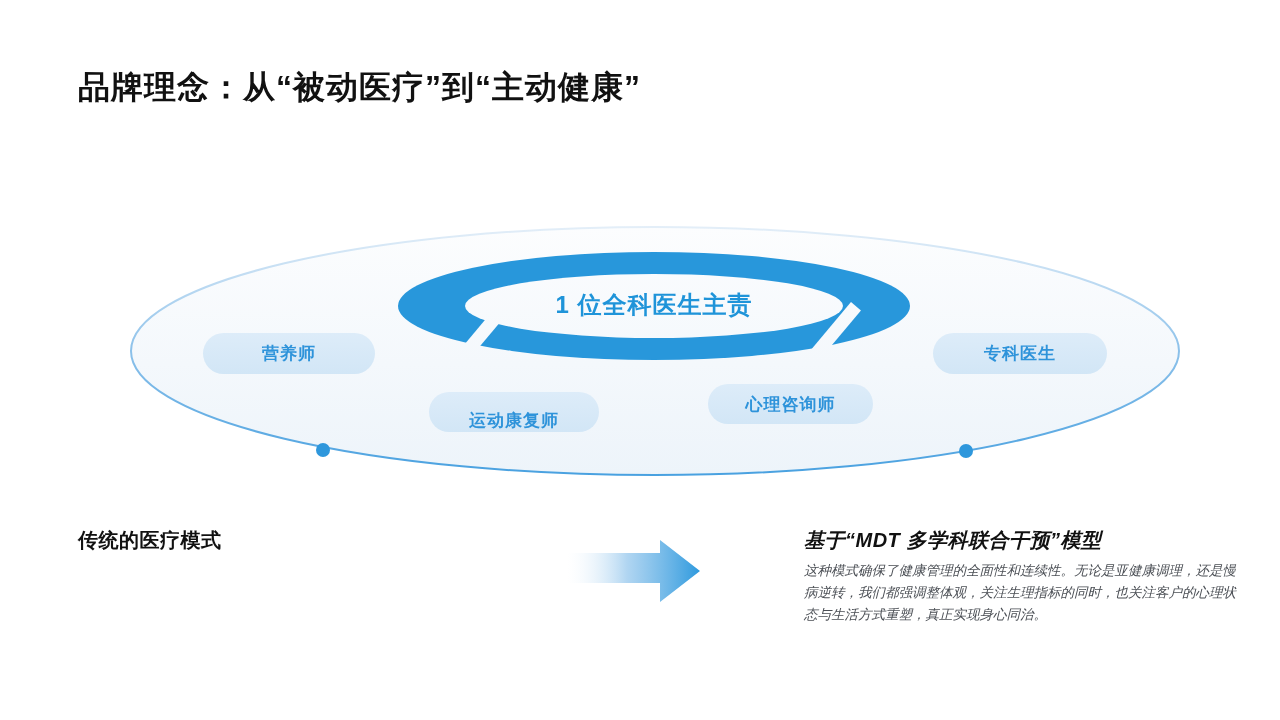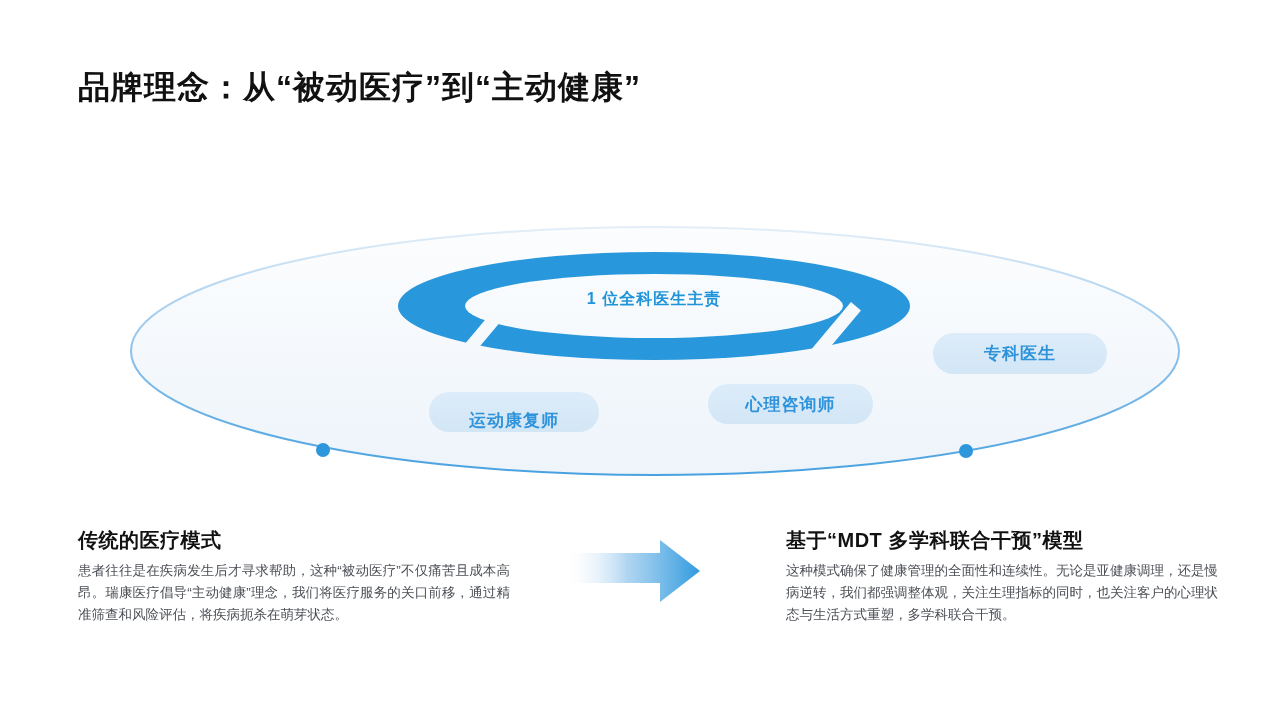--- a/index.html
+++ b/index.html
@@ -38,21 +38,21 @@
     left: 0;
     top: 0;
     width: 1280px;
     height: 720px;
   }
   .center-label {
     position: absolute;
     left: 654px;
     top: 289px;
     transform: translateX(-50%);
-    font-size: 16px;
+    font-size: 24px;
     font-weight: 700;
     letter-spacing: 1px;
     color: #1f94d9;
     white-space: nowrap;
   }
   .pill {
     position: absolute;
     height: 41px;
     border-radius: 21px;
     background: linear-gradient(180deg, var(--pill-bg-top), var(--pill-bg-bottom));
@@ -79,21 +79,21 @@
     letter-spacing: 0.5px;
     margin-bottom: 6px;
   }
   .text-block p {
     font-size: 13.5px;
     line-height: 22px;
     color: var(--body-color);
     text-align: justify;
   }
   .block-left  { left: 78px; }
-  .block-right { left: 786px; }
+  .block-right { left: 804px; font-style: italic; }
 </style>
 </head>
 <body>
 
 <div class="slide">
 
   <h1 class="title">品牌理念：从“被动医疗”到“主动健康”</h1>
 
   <svg class="diagram-svg" width="1280" height="720" viewBox="0 0 1280 720" aria-hidden="true">
     <defs>
@@ -125,33 +125,35 @@
     <circle cx="323" cy="450" r="7" fill="#2e97dc"></circle>
     <circle cx="966" cy="451" r="7" fill="#2e97dc"></circle>
 
     <rect x="388" y="242" width="532" height="130" fill="#2897db" mask="url(#ringMask)"></rect>
 
     <polygon points="567,553 660,553 660,540 700,571 660,602 660,583 567,583" fill="url(#arrowGrad)"></polygon>
   </svg>
 
   <div class="center-label">1 位全科医生主责</div>
 
+  <div class="pill" style="left:203px; top:333px; width:172px;">
+    <span>营养师</span>
+  </div>
   <div class="pill" style="left:429px; top:392px; width:170px; height:40px;align-items:flex-end;">
     <span>运动康复师</span>
   </div>
   <div class="pill" style="left:708px; top:384px; width:165px; height:40px;">
     <span>心理咨询师</span>
   </div>
   <div class="pill" style="left:933px; top:333px; width:174px;text-align:right;">
     <span>专科医生</span>
   </div>
 
   <div class="text-block block-left">
     <h2>传统的医疗模式</h2>
-    <p>患者往往是在疾病发生后才寻求帮助，这种“被动医疗”不仅痛苦且成本高昂。瑞康医疗倡导“主动健康”理念，我们将医疗服务的关口前移，通过精准筛查和风险评估，将疾病扼杀在萌芽状态。</p>
   </div>
 
   <div class="text-block block-right">
     <h2>基于“MDT 多学科联合干预”模型</h2>
-    <p>这种模式确保了健康管理的全面性和连续性。无论是亚健康调理，还是慢病逆转，我们都强调整体观，关注生理指标的同时，也关注客户的心理状态与生活方式重塑，多学科联合干预。</p>
+    <p>这种模式确保了健康管理的全面性和连续性。无论是亚健康调理，还是慢病逆转，我们都强调整体观，关注生理指标的同时，也关注客户的心理状态与生活方式重塑，真正实现身心同治。</p>
   </div>
 
 </div>
 
 </body></html>

